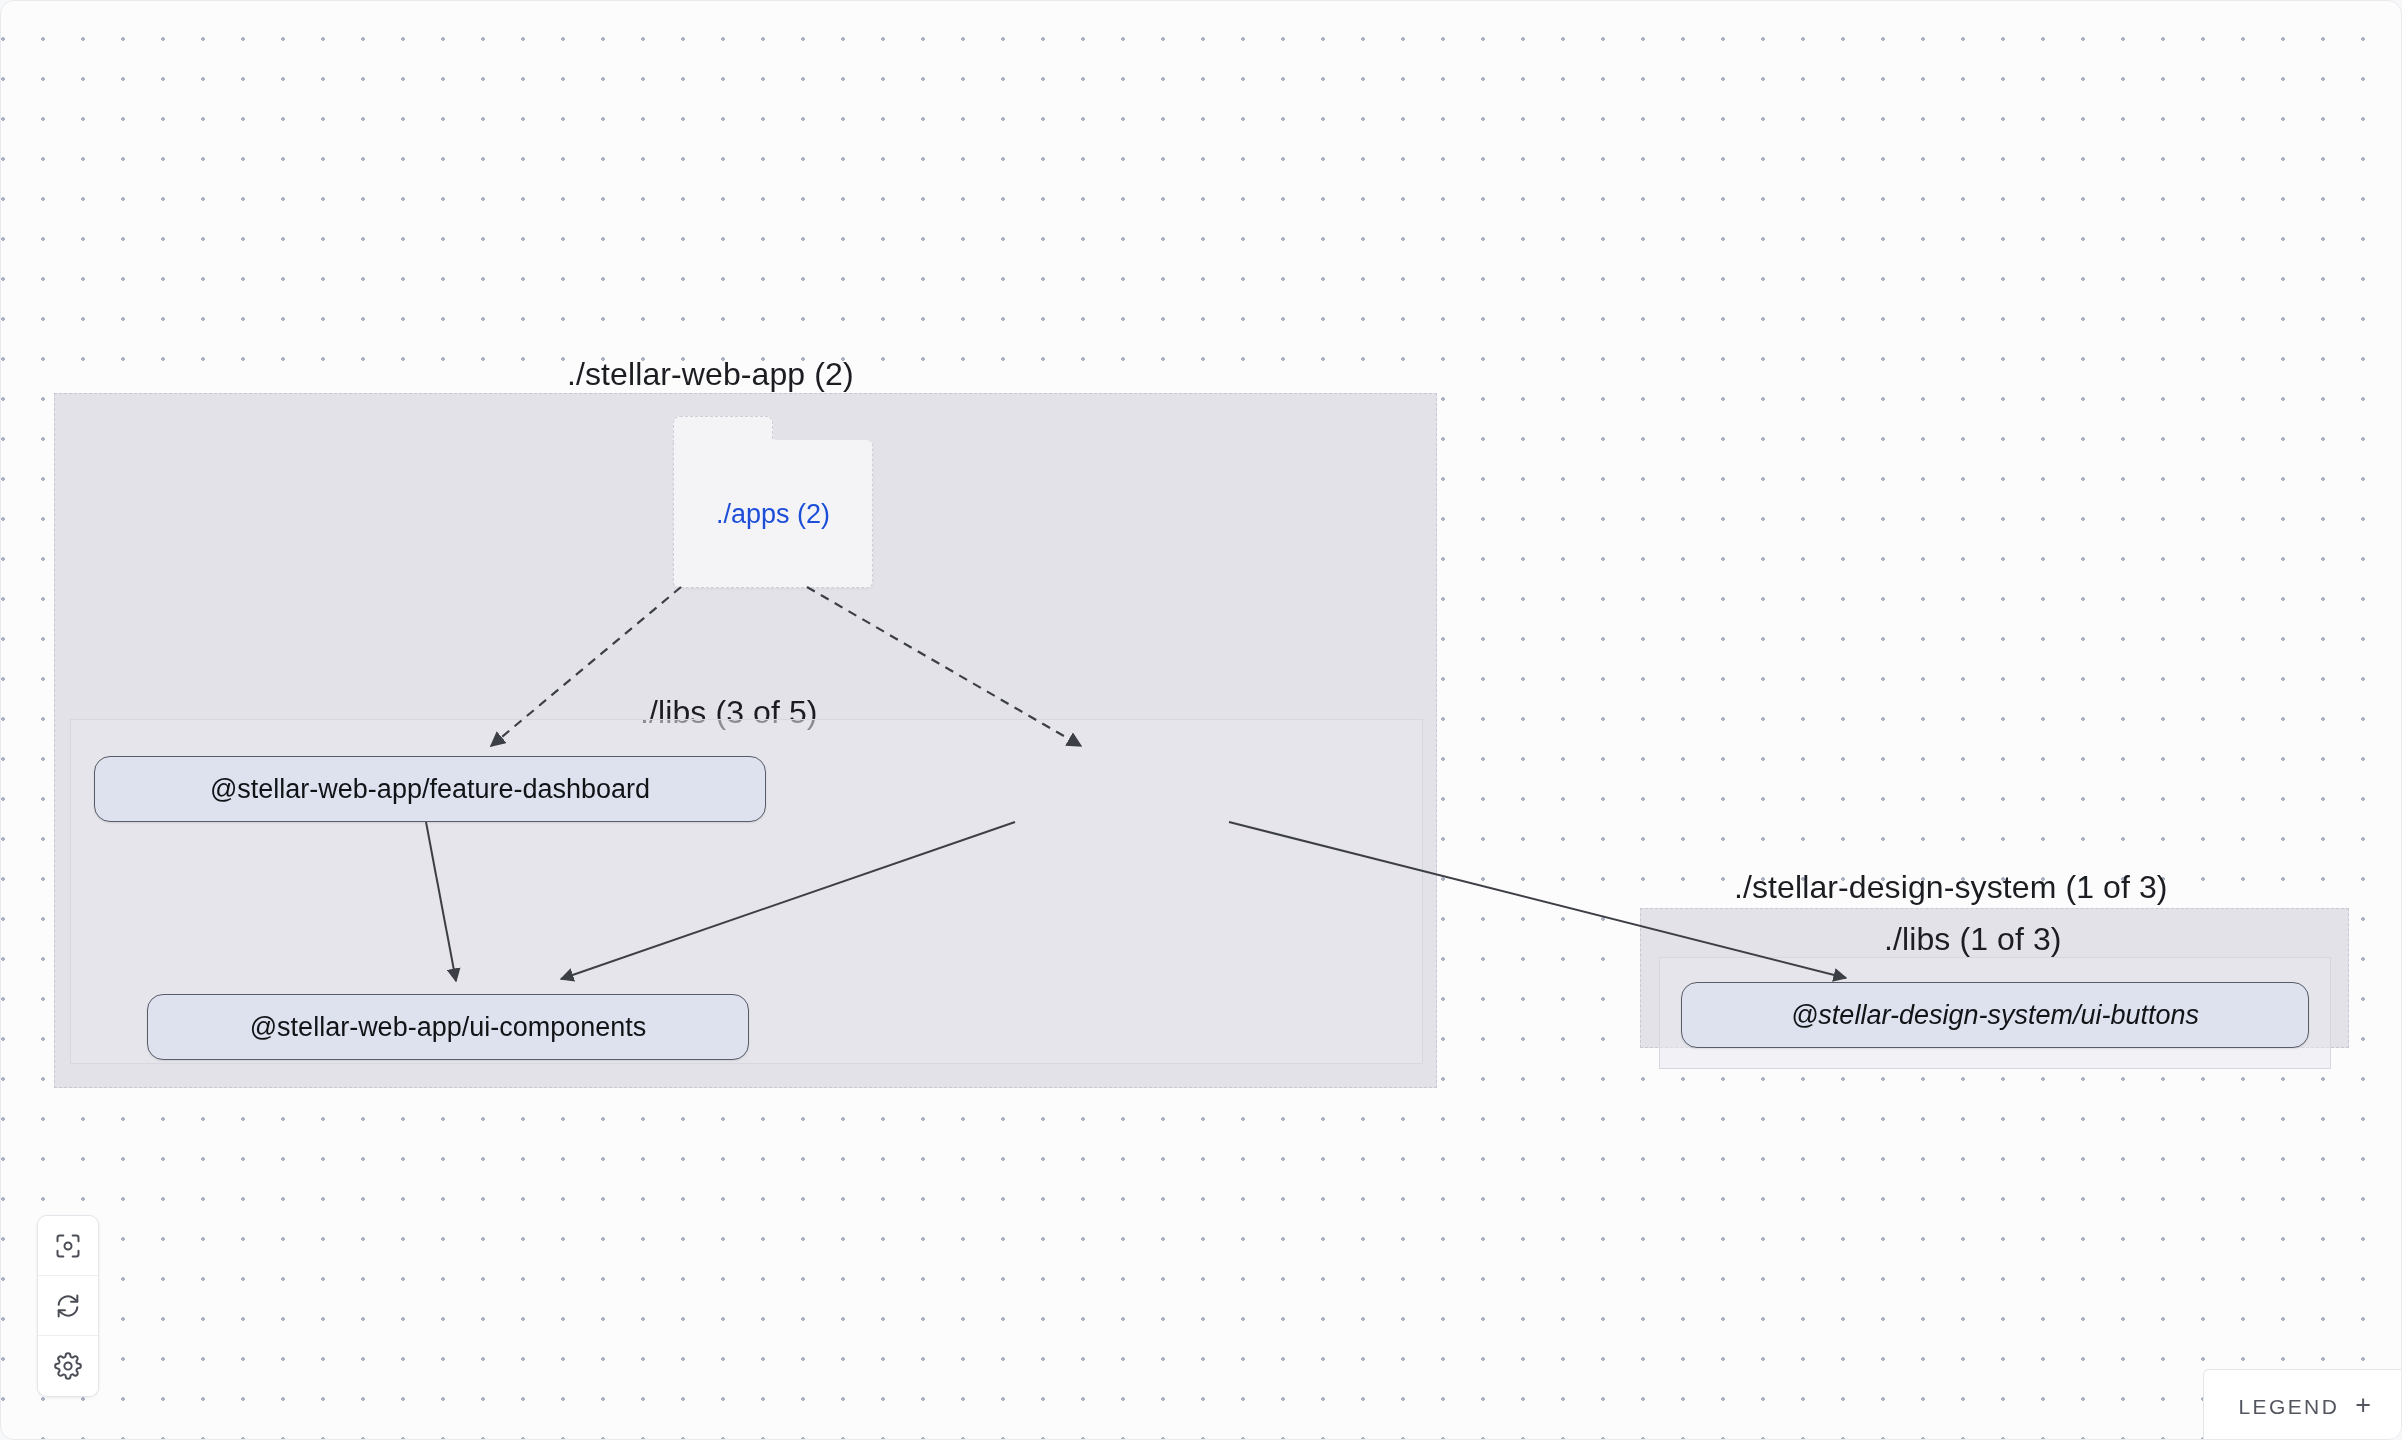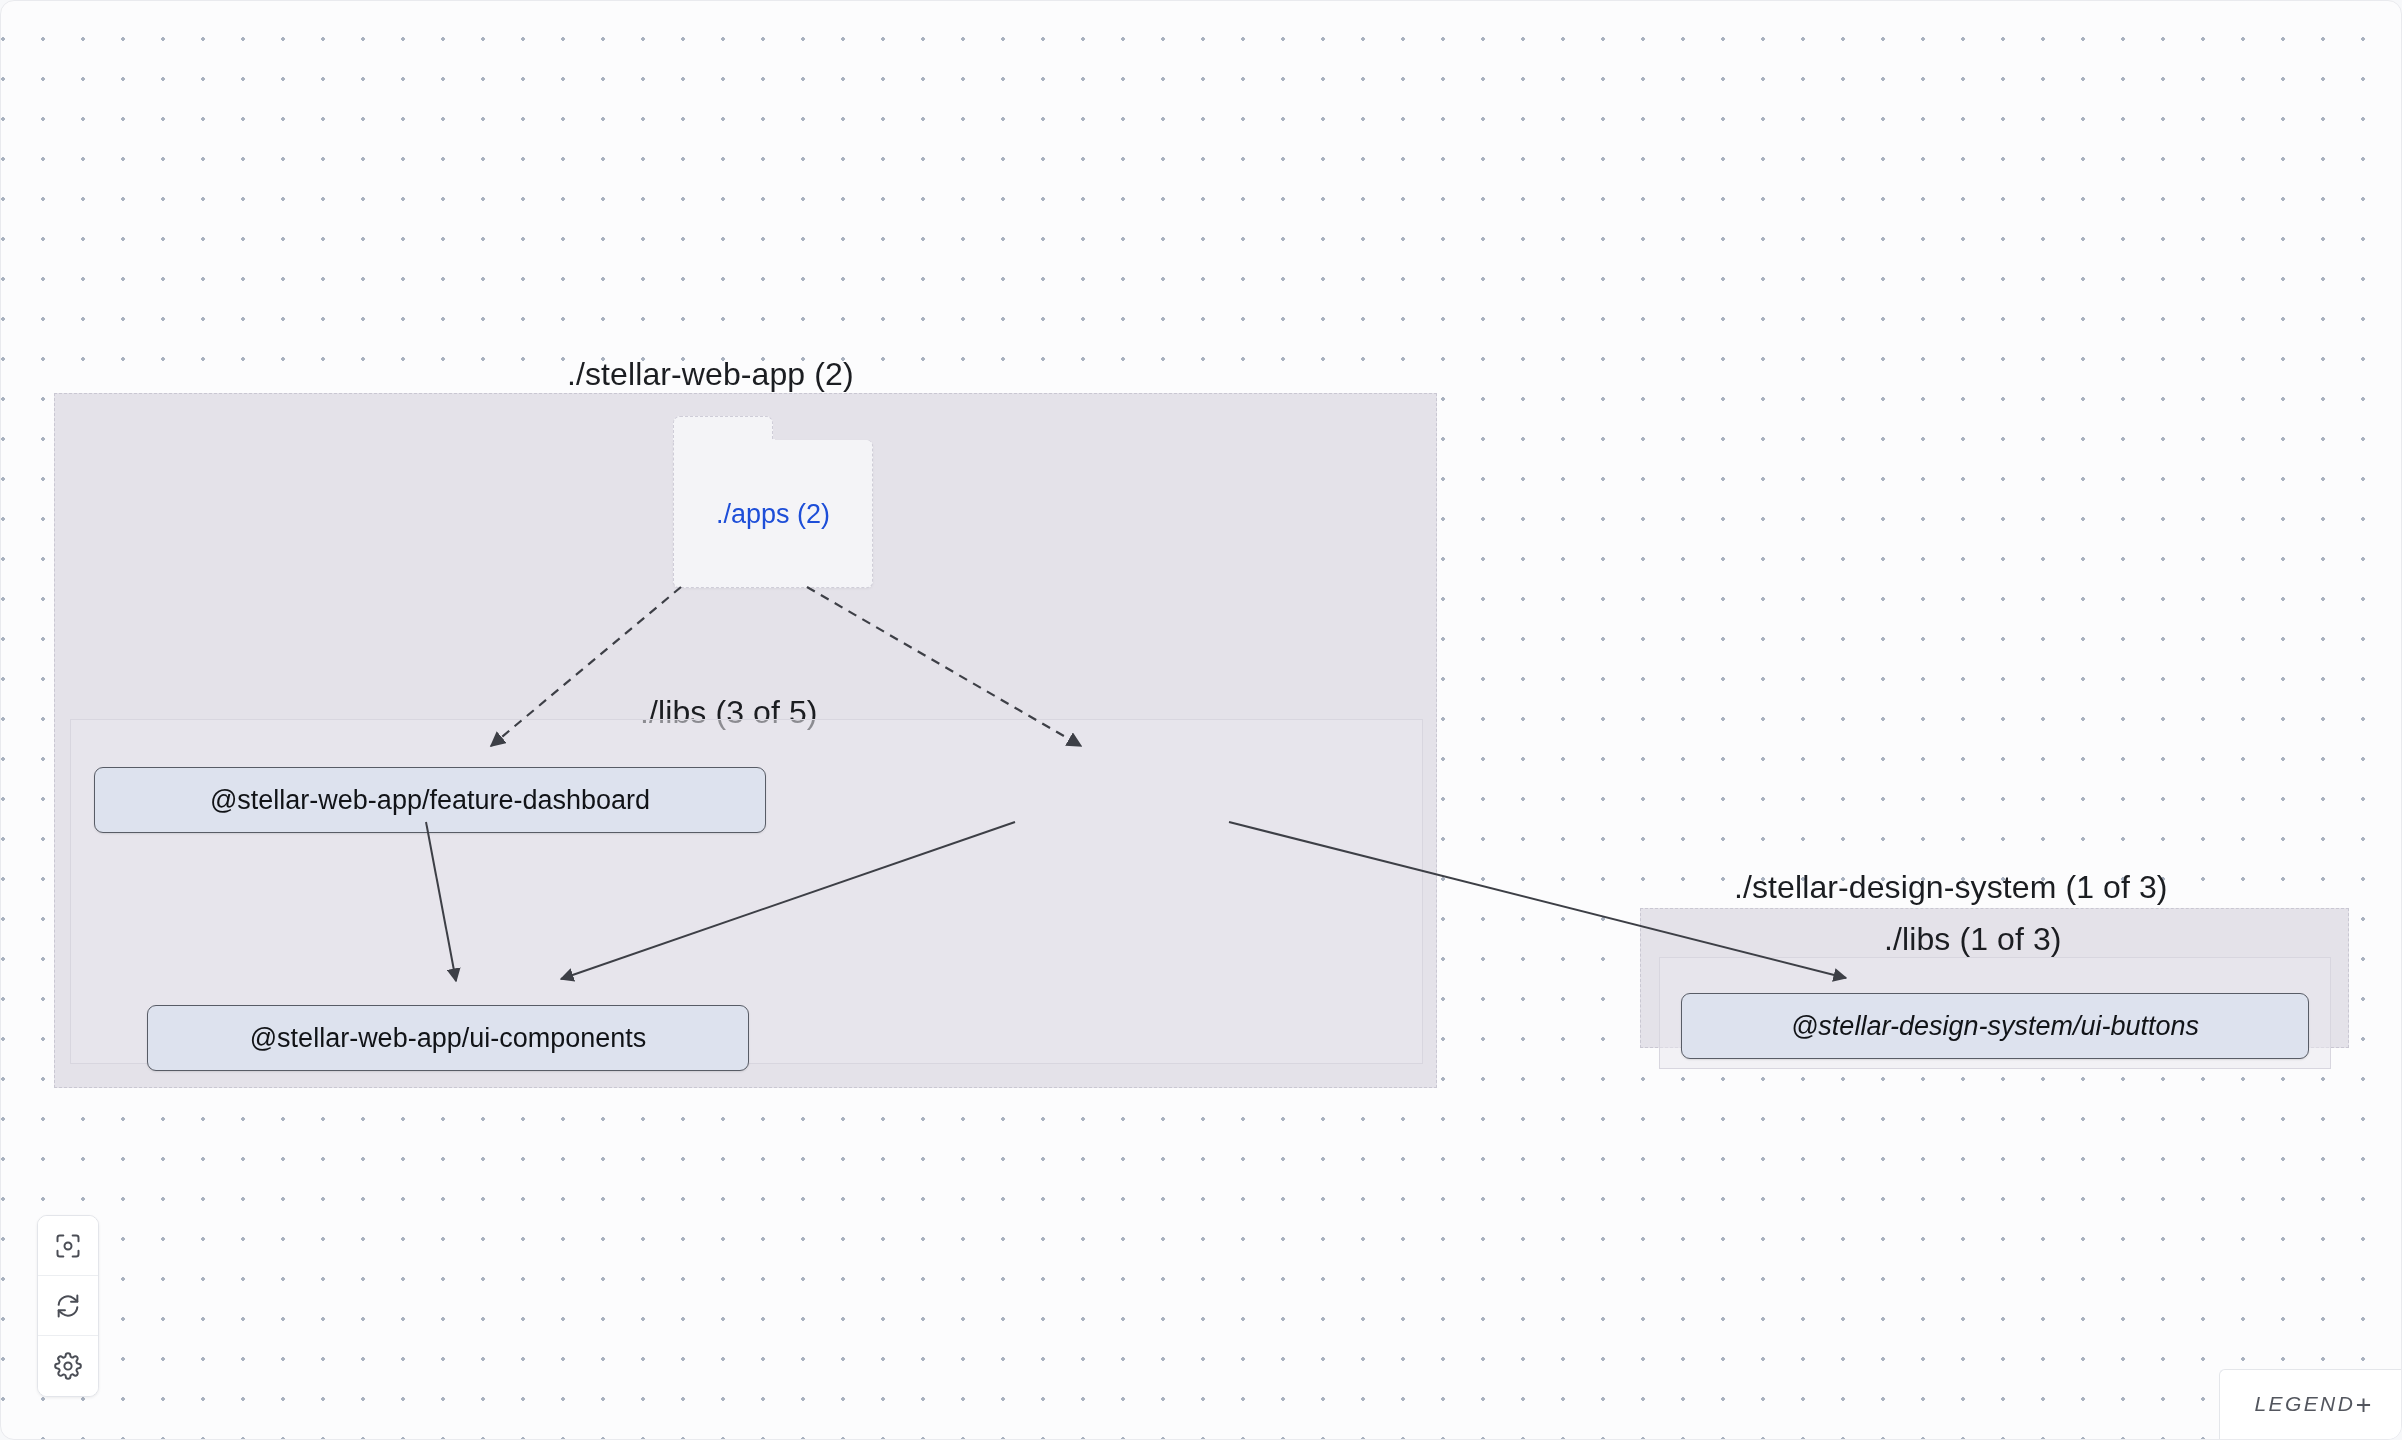--- a/index.html
+++ b/index.html
@@ -77,27 +77,26 @@
   }
 
   
   .node {
     position: absolute;
     display: flex;
     align-items: center;
     justify-content: center;
     background: #dde2ee;
     border: 1.5px solid #585c66;
-    border-radius: 9px;
+    border-radius: 16px;
     box-shadow: 0 1px 2px rgba(0,0,0,.10);
     font-size: 27px;
     color: #111317;
     white-space: nowrap;
     cursor: pointer;
-    margin-top: 11px;
   }
 
   
   #edges {
     position: absolute;
     left: 0; top: 0;
     width: 2402px; height: 1440px;
     pointer-events: none;
   }
 
@@ -127,23 +126,23 @@
   
   #legend {
     position: absolute;
     right: 0; bottom: 0;
     padding: 22px 30px 20px 34px;
     background: #ffffff;
     border-top: 1px solid #e4e6ea;
     border-left: 1px solid #e4e6ea;
     border-top-left-radius: 6px;
     display: flex;
-    align-items: flex-start;
+    align-items: flex-end;
+    gap: 16px;
     cursor: pointer;
-    font-style: italic;
   }
   #legend .lg-text {
     font-size: 21px;
     letter-spacing: 2.4px;
     color: #53565e;
   }
   #legend .lg-plus {
     font-size: 27px;
     color: #53565e;
     line-height: 1;

